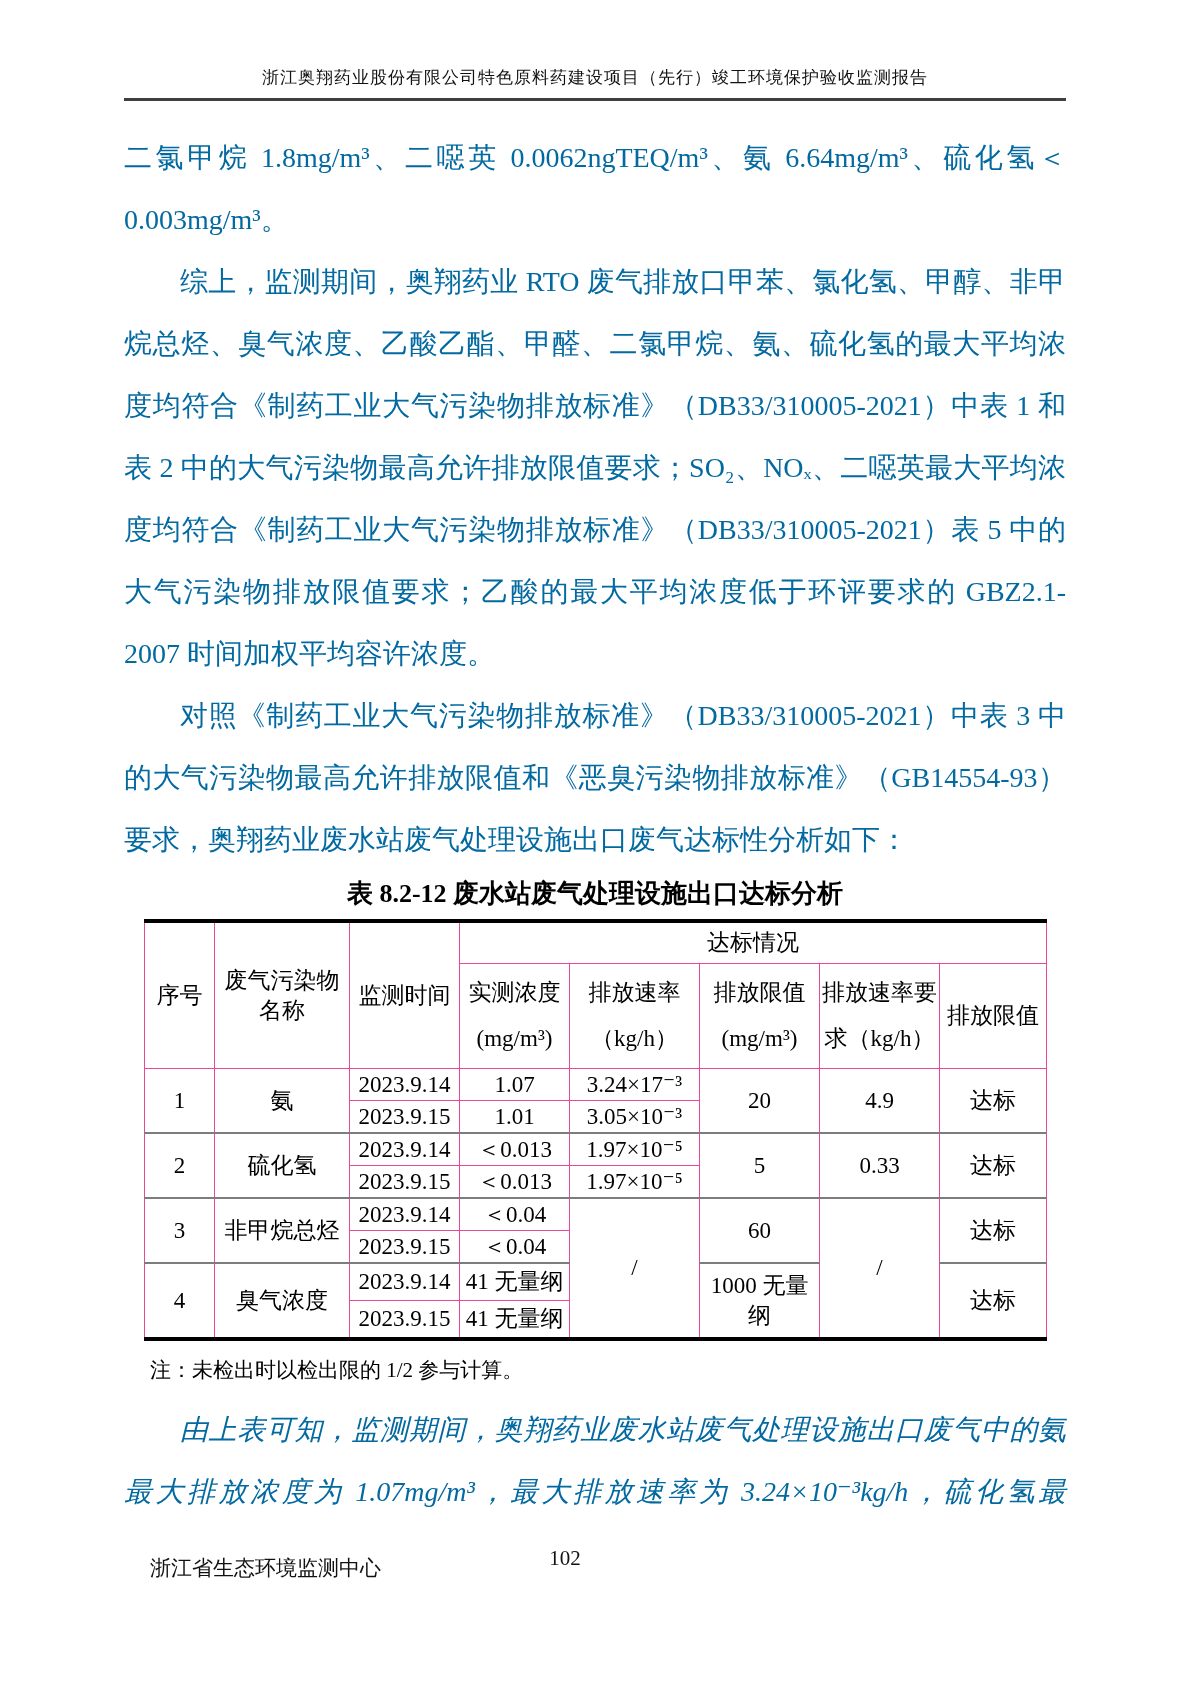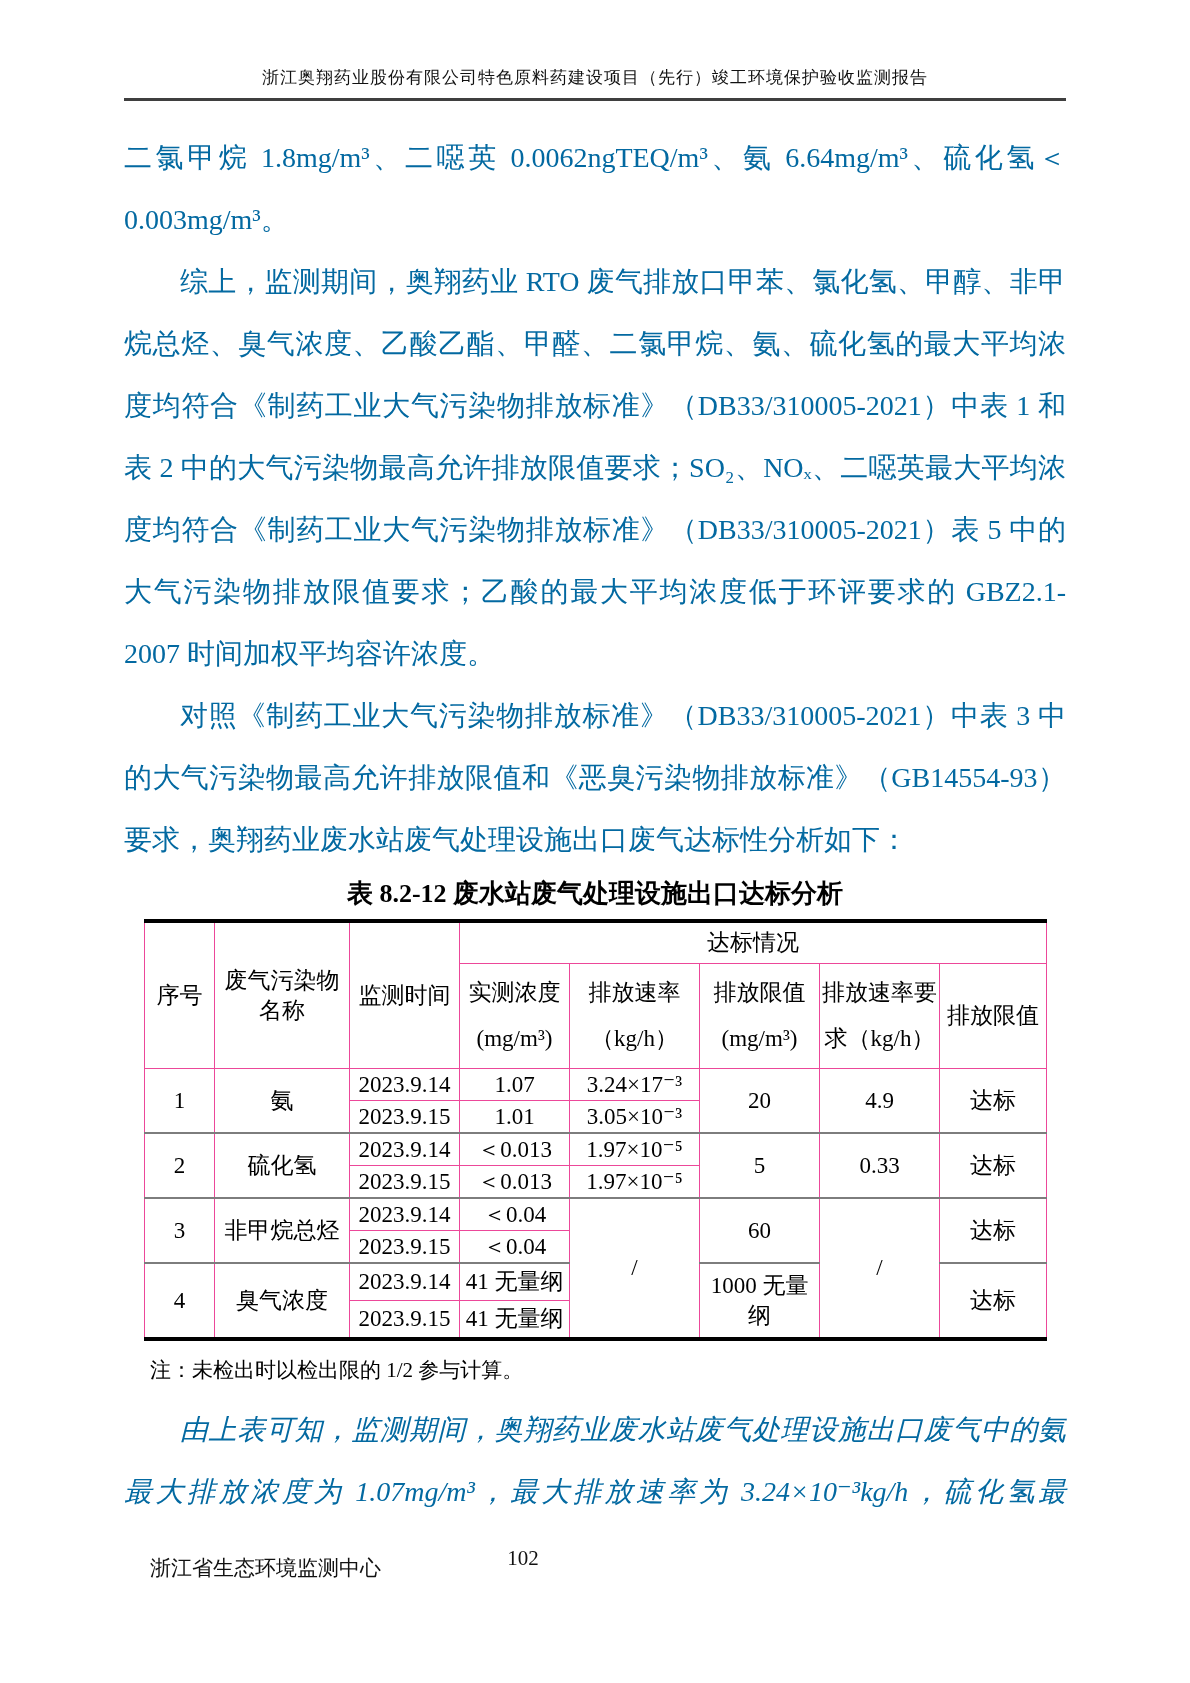--- a/index.html
+++ b/index.html
@@ -72,21 +72,21 @@
   }
   .closing { margin-top:16px; }
   .footer {
     position:absolute;
     top:1546px; left:0;
     width:1190px;
     font-size:21px;
     color:#111;
   }
   .footer-org { position:absolute; left:150px; top:8px; }
-  .footer-page { position:absolute; left:0; top:0; width:1046px; text-align:center; }
+  .footer-page { position:absolute; left:0; top:0; width:1046px; text-align:center;padding-left:42px; }
 </style>
 </head>
 <body>
 
 <div class="page">
 
   <div class="header-title">浙江奥翔药业股份有限公司特色原料药建设项目（先行）竣工环境保护验收监测报告</div>
   <div class="header-rule"></div>
 
   <div class="content">

